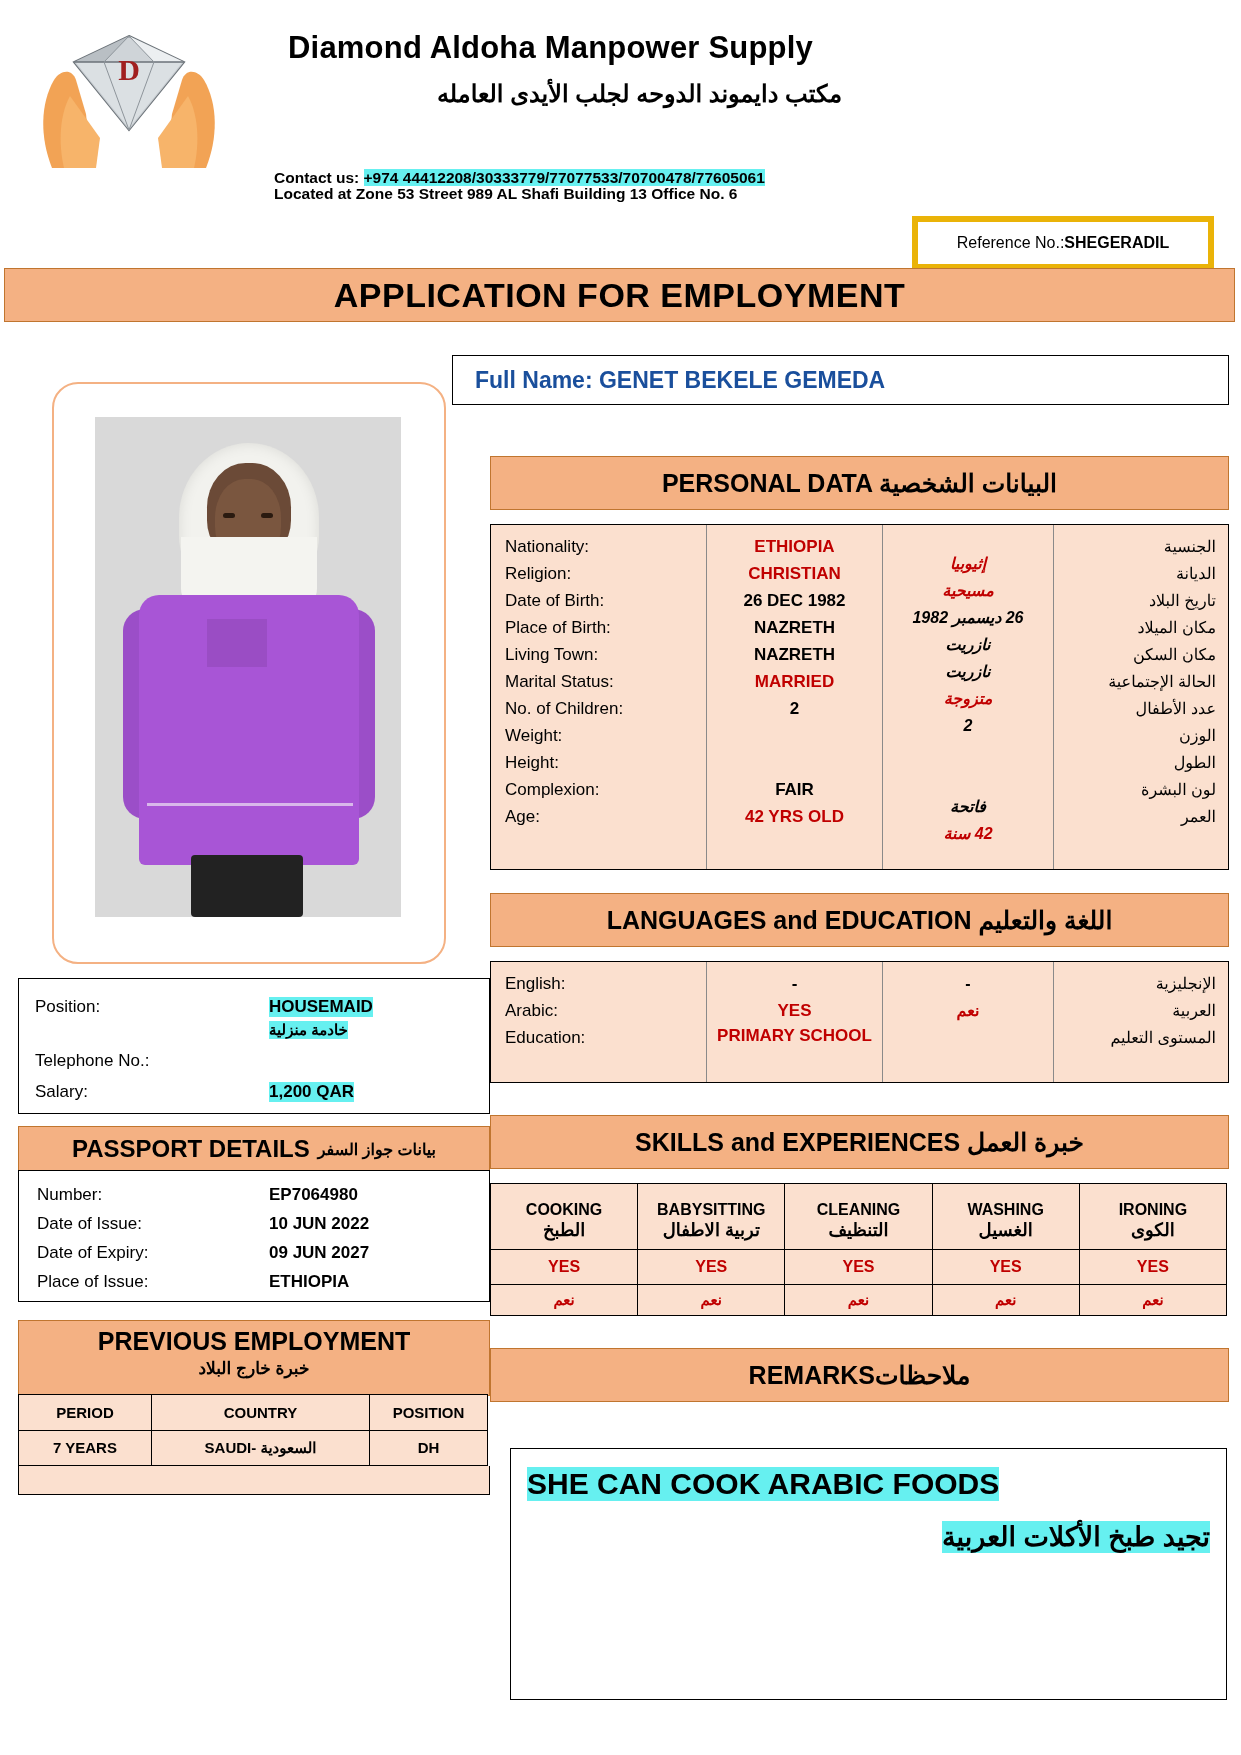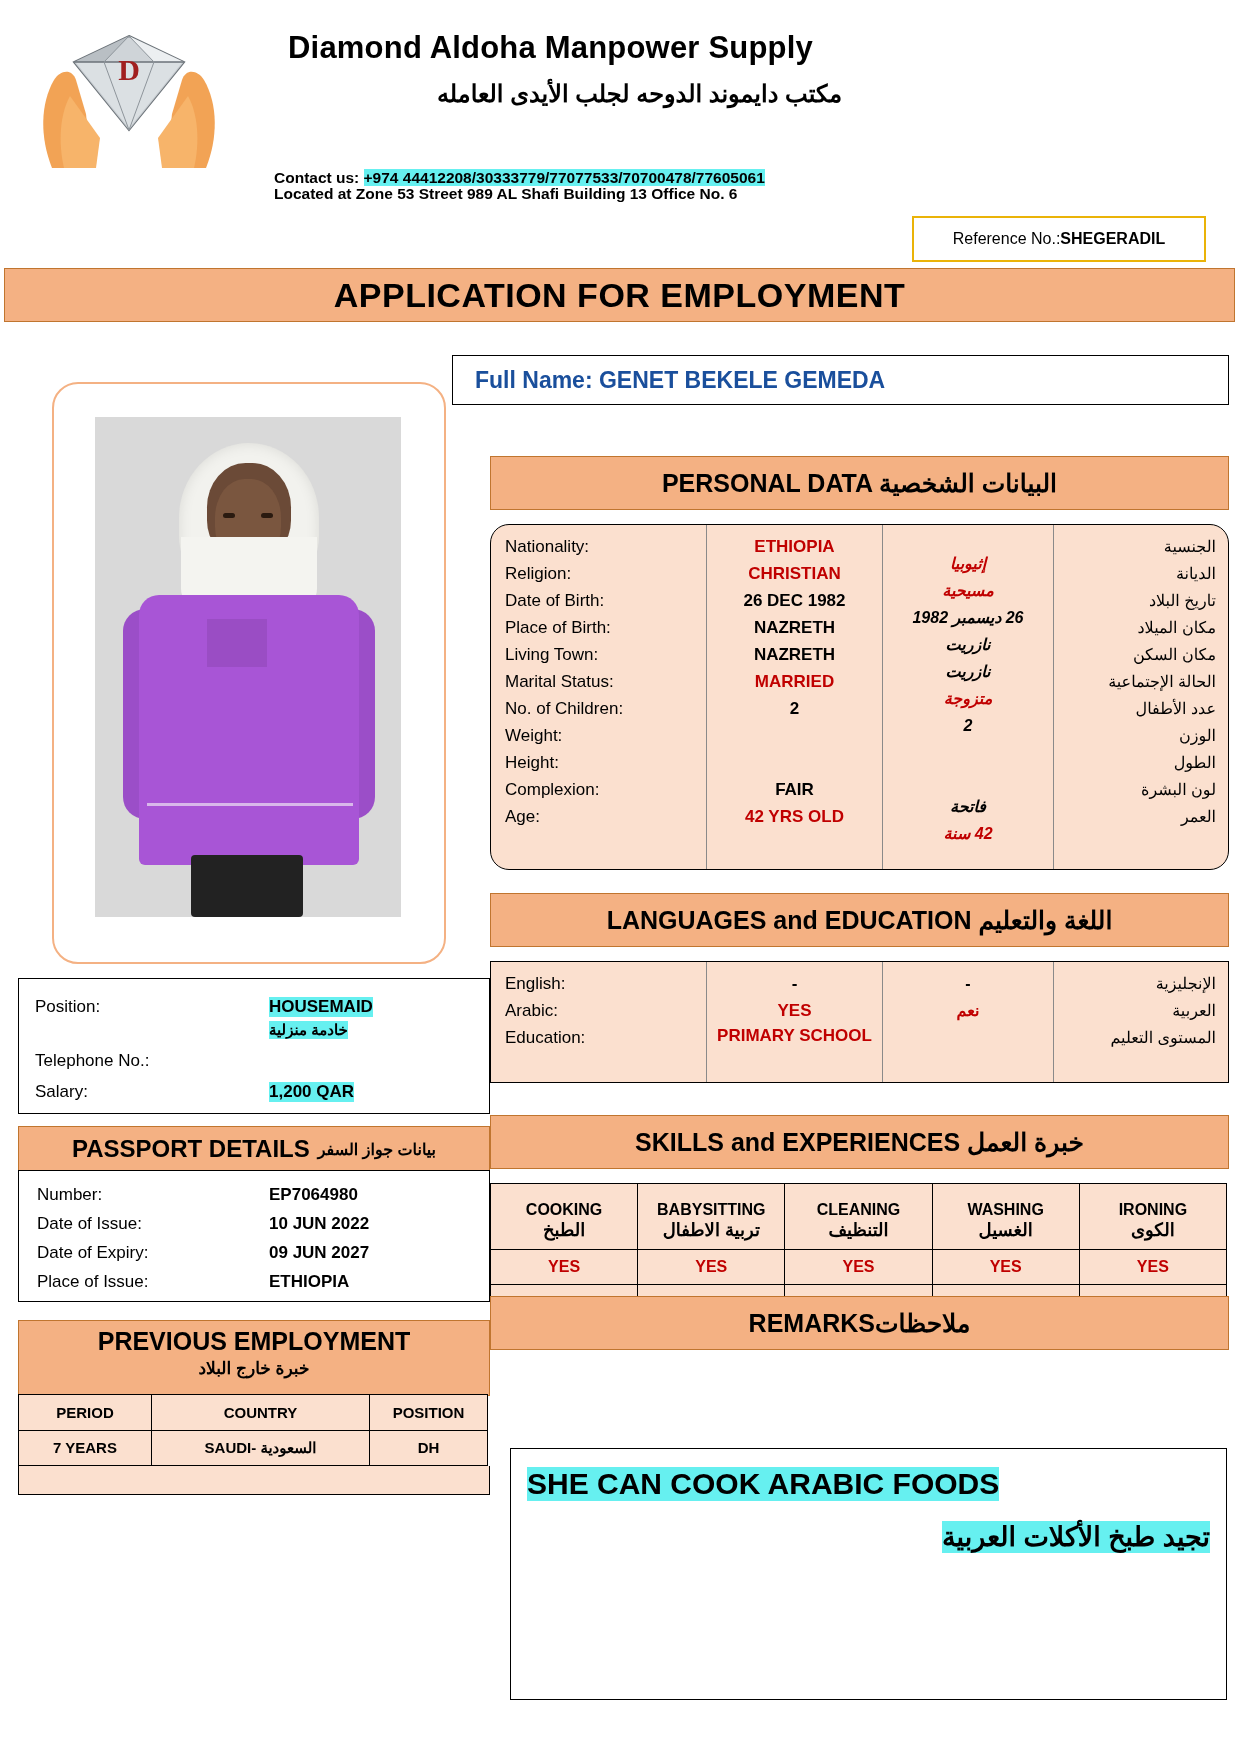--- a/index.html
+++ b/index.html
@@ -61,21 +61,21 @@
   .address-line {
     position: absolute;
     left: 274px; top: 185px;
     font-size: 15.5px;
     font-weight: bold;
   }
   .ref-box {
     position: absolute;
     left: 912px; top: 216px;
     width: 290px; height: 42px;
-    border: 2px solid #eab308;
+    border: 6px solid #eab308;
     background: #fff;
     display: flex;
     align-items: center;
     justify-content: center;
     font-size: 16px;
   }
   .ref-box .lbl { font-weight: normal; }
   .ref-box .val { font-weight: bold; }
 
   
@@ -426,21 +426,21 @@
       <div class="ph-legs"></div>
     </div>
   </div>
 
   <div class="sec-bar" style="left:490px; top:456px; width:737px; height:52px;">
     <span>
       <span>PERSONAL DATA </span><span>البيانات الشخصية</span>
     </span>
   </div>
 
-  <div class="data-box" style="left:490px; top:524px; width:737px; height:344px;border-radius:19px;">
+  <div class="data-box" style="left:490px; top:524px; width:737px; height:344px;">
     <table class="grid">
       <tbody>
           <tr>
         <td style="width:215px; padding-top:8px;">
           <div class="row-lbl">Nationality:</div>
           <div class="row-lbl">Religion:</div>
           <div class="row-lbl">Date of Birth:</div>
           <div class="row-lbl">Place of Birth:</div>
           <div class="row-lbl">Living Town:</div>
           <div class="row-lbl">Marital Status:</div>
@@ -613,21 +613,21 @@
     <tr>
       <td class="sk-naam">نعم</td>
       <td class="sk-naam">نعم</td>
       <td class="sk-naam">نعم</td>
       <td class="sk-naam">نعم</td>
       <td class="sk-naam">نعم</td>
     </tr>
   </tbody>
     </table>
 
-  <div class="sec-bar" style="left:490px; top:1296px; width:737px; height:52px; justify-content:center;">
+  <div class="sec-bar" style="left:490px; top:1348px; width:737px; height:52px; justify-content:center;">
     <span>
       <span>REMARKS</span><span>ملاحظات</span>
     </span>
   </div>
 
   <div class="remarks-box">
     <div class="remarks-en">SHE CAN COOK ARABIC FOODS</div>
     <div class="remarks-ar">تجيد طبخ الأكلات العربية</div>
   </div>
 

